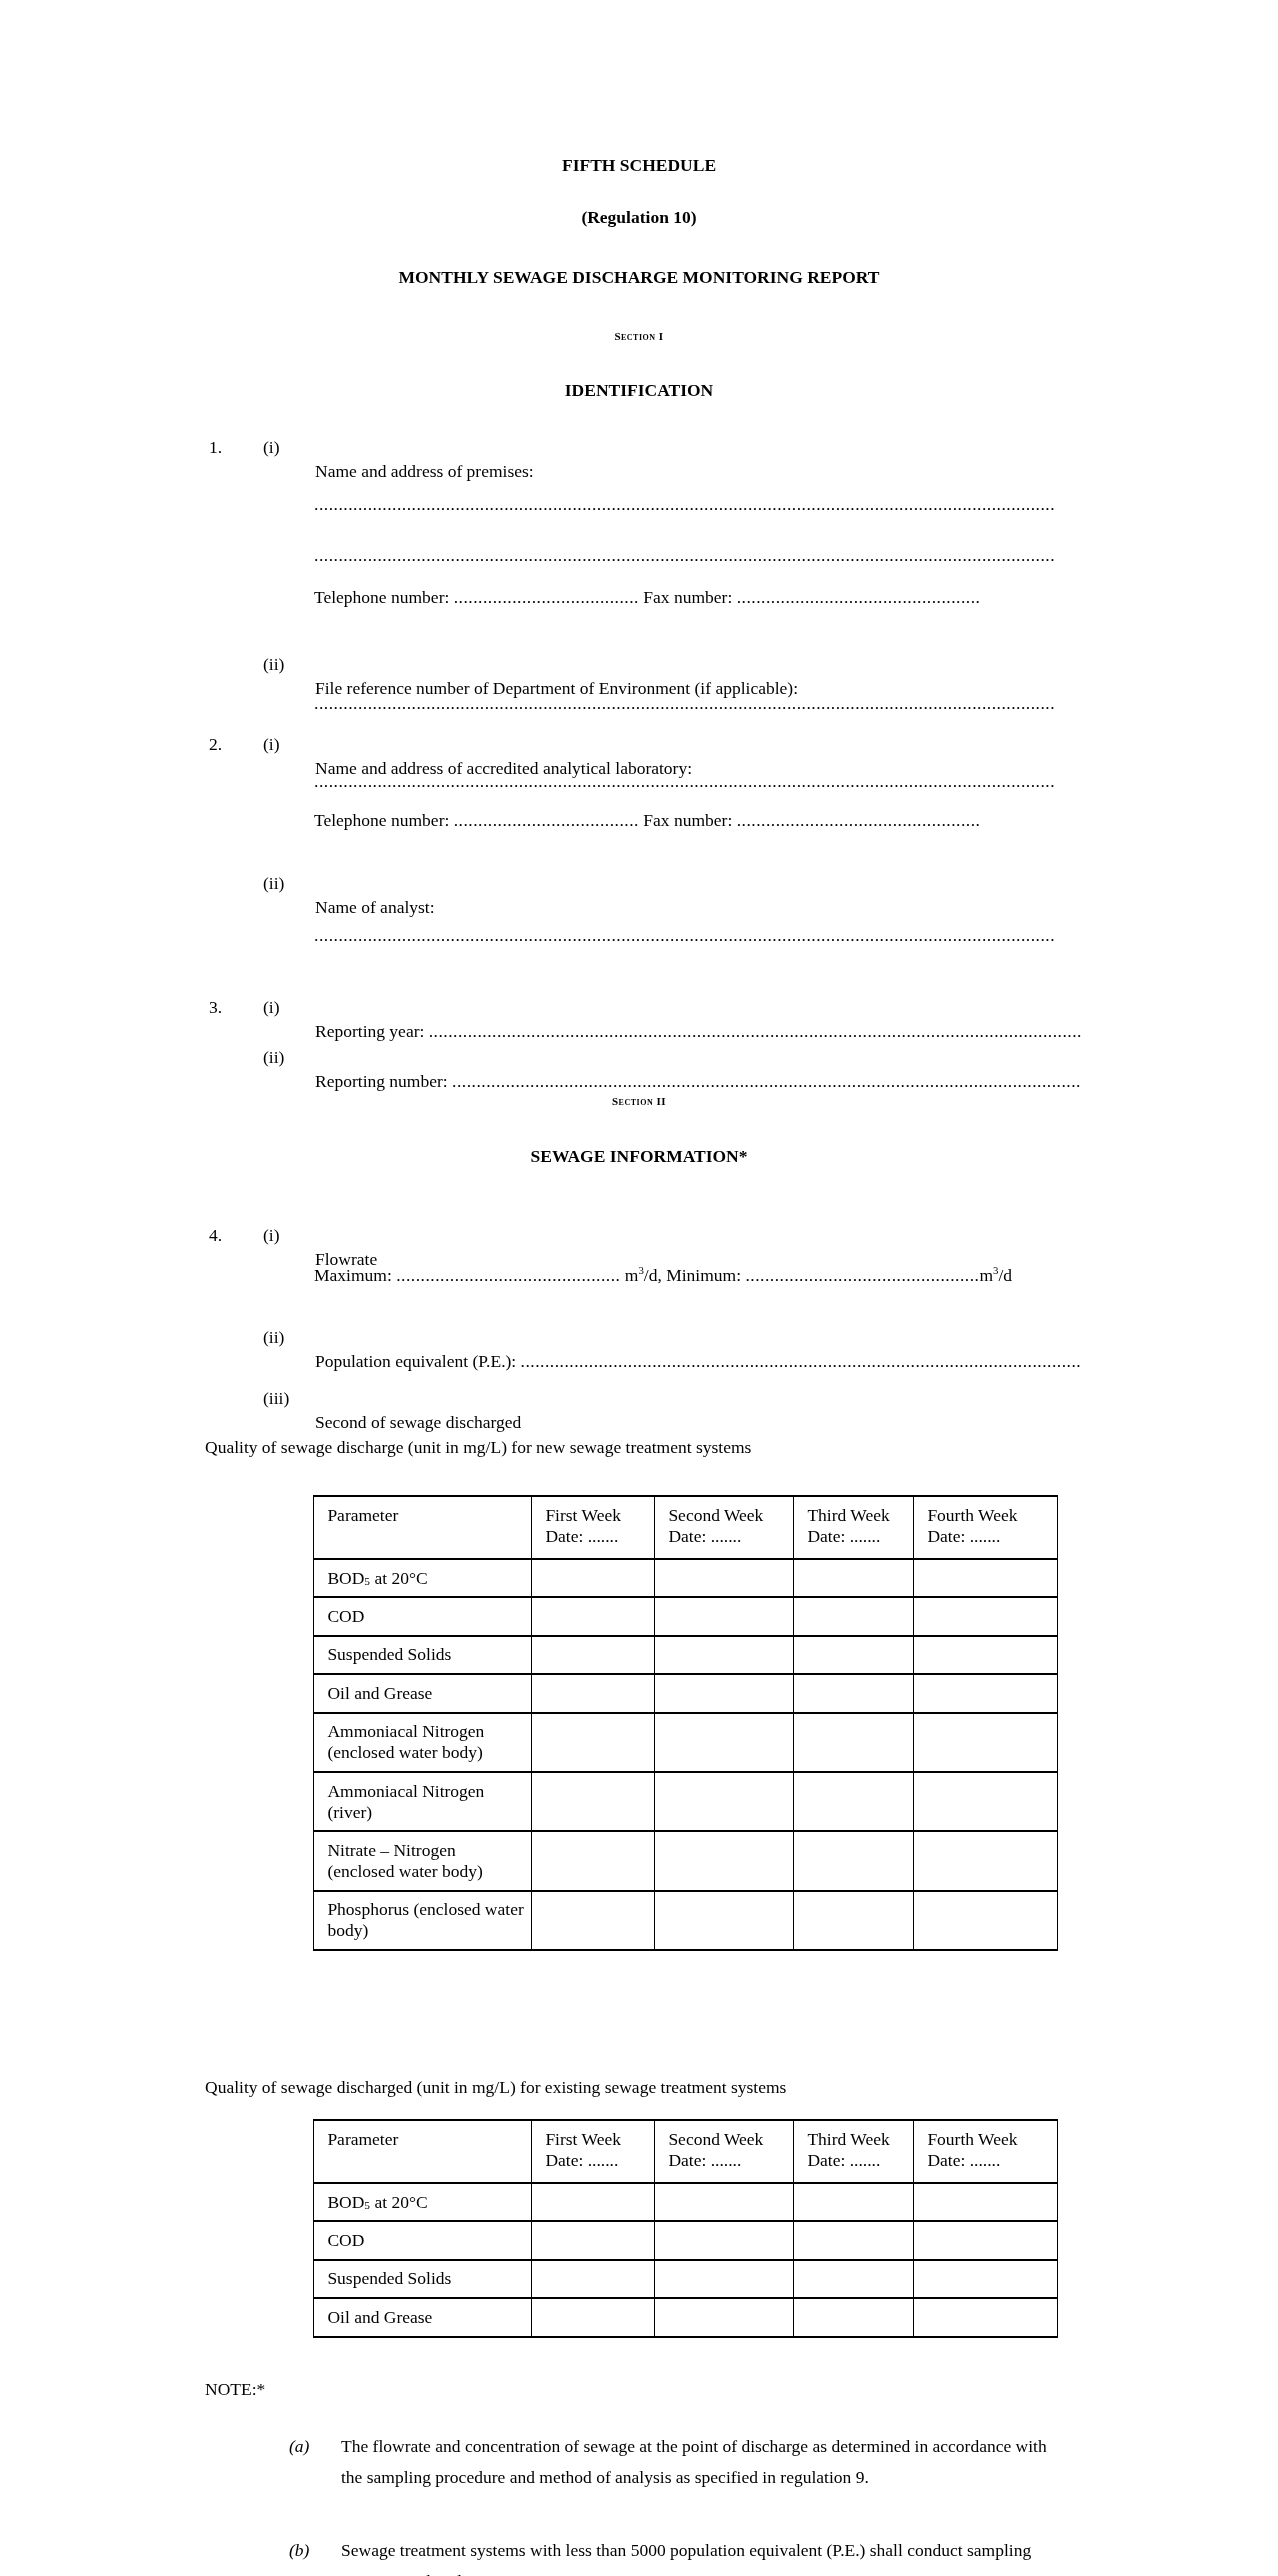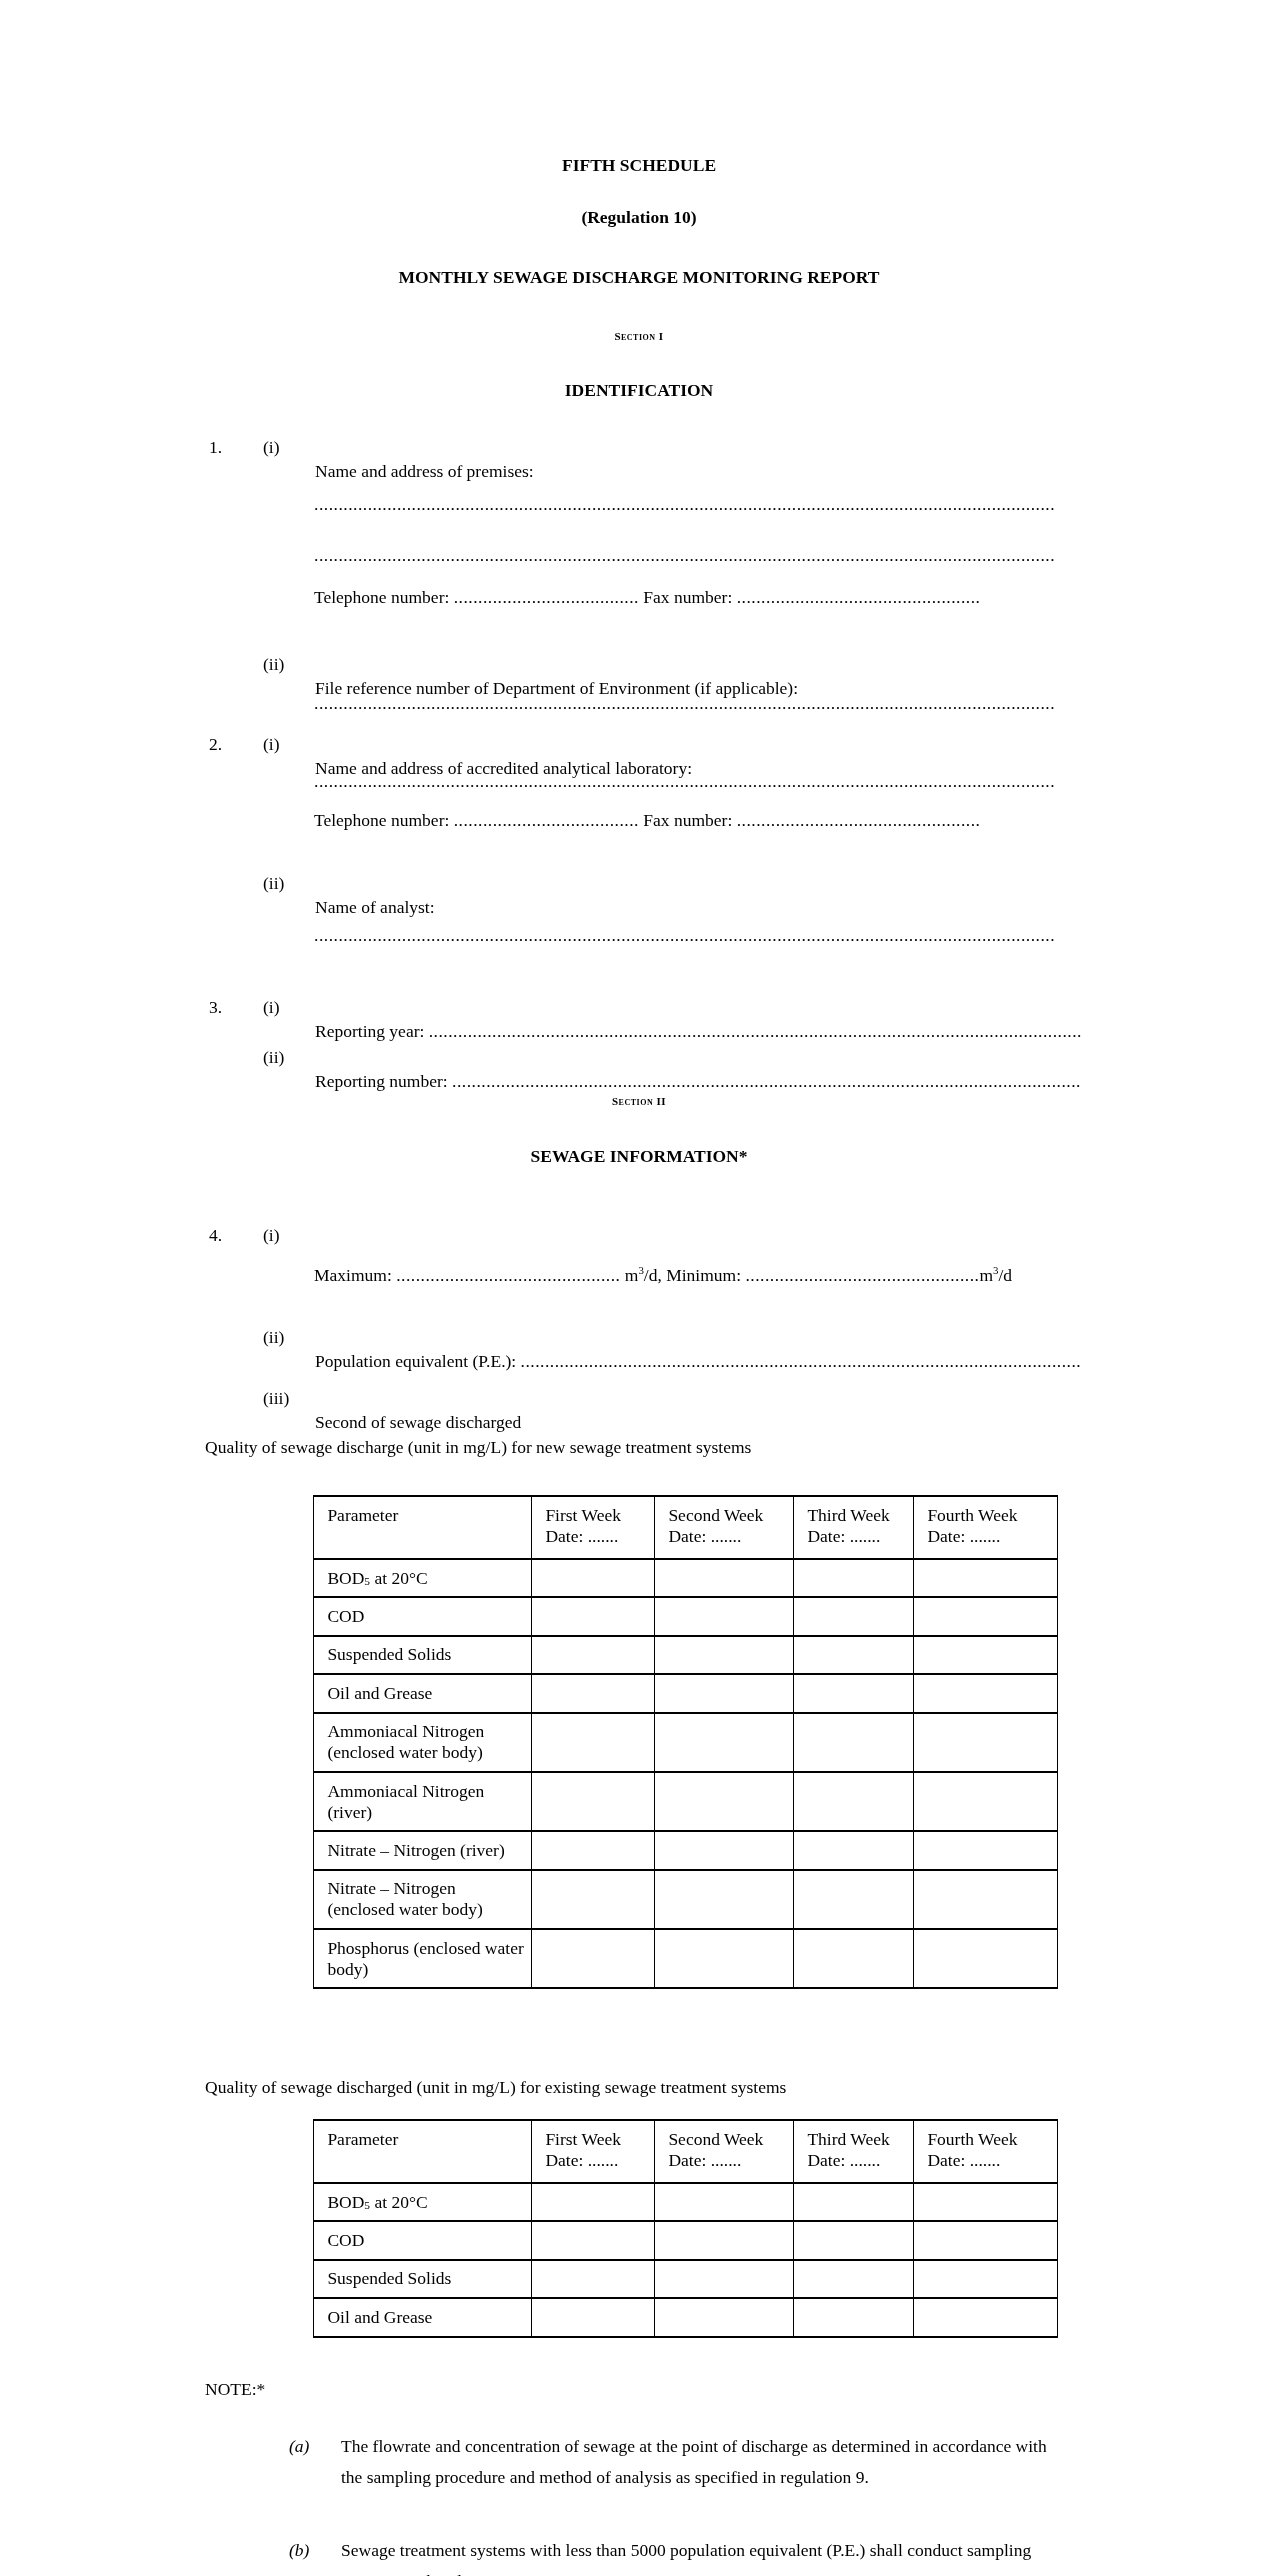--- a/index.html
+++ b/index.html
@@ -99,20 +99,21 @@
     <span class="roman">(ii)</span>
     <span class="itext"><span>Reporting number: </span><span class="dots">............................................................................................................................................</span></span>
   </div>
 
   <div class="line center seccap" style="top:1091px">Section II</div>
   <div class="line center" style="top:1146px">SEWAGE INFORMATION*</div>
 
   <div class="line item" style="top:1225px">
     <span class="num">4.</span>
     <span class="roman">(i)</span>
+    <span class="itext">Flowrate</span>
   </div>
   <div class="line clipline" style="top:1265px">
     <span>Maximum: </span><span class="dots">..............................................</span><span> m</span><sup>3</sup><span>/d, Minimum: </span><span class="dots">................................................</span><span>m</span><sup>3</sup><span>/d</span>
   </div>
   <div class="line item" style="top:1327px">
     <span class="num"></span>
     <span class="roman">(ii)</span>
     <span class="itext"><span>Population equivalent (P.E.): </span><span class="dots">........................................................................................................................</span></span>
   </div>
   <div class="line item" style="top:1388px">
@@ -190,27 +191,20 @@
           <td class="val"></td>
         </tr>
         <tr>
           <td class="param"><span>Ammoniacal Nitrogen (river)</span></td>
           <td class="val"></td>
           <td class="val"></td>
           <td class="val"></td>
           <td class="val"></td>
         </tr>
         <tr>
-          <td class="param"><span>Nitrate – Nitrogen (river)</span></td>
-          <td class="val"></td>
-          <td class="val"></td>
-          <td class="val"></td>
-          <td class="val"></td>
-        </tr>
-        <tr>
           <td class="param"><span>Nitrate – Nitrogen (enclosed water body)</span></td>
           <td class="val"></td>
           <td class="val"></td>
           <td class="val"></td>
           <td class="val"></td>
         </tr>
         <tr>
           <td class="param"><span>Phosphorus (enclosed water body)</span></td>
           <td class="val"></td>
           <td class="val"></td>

